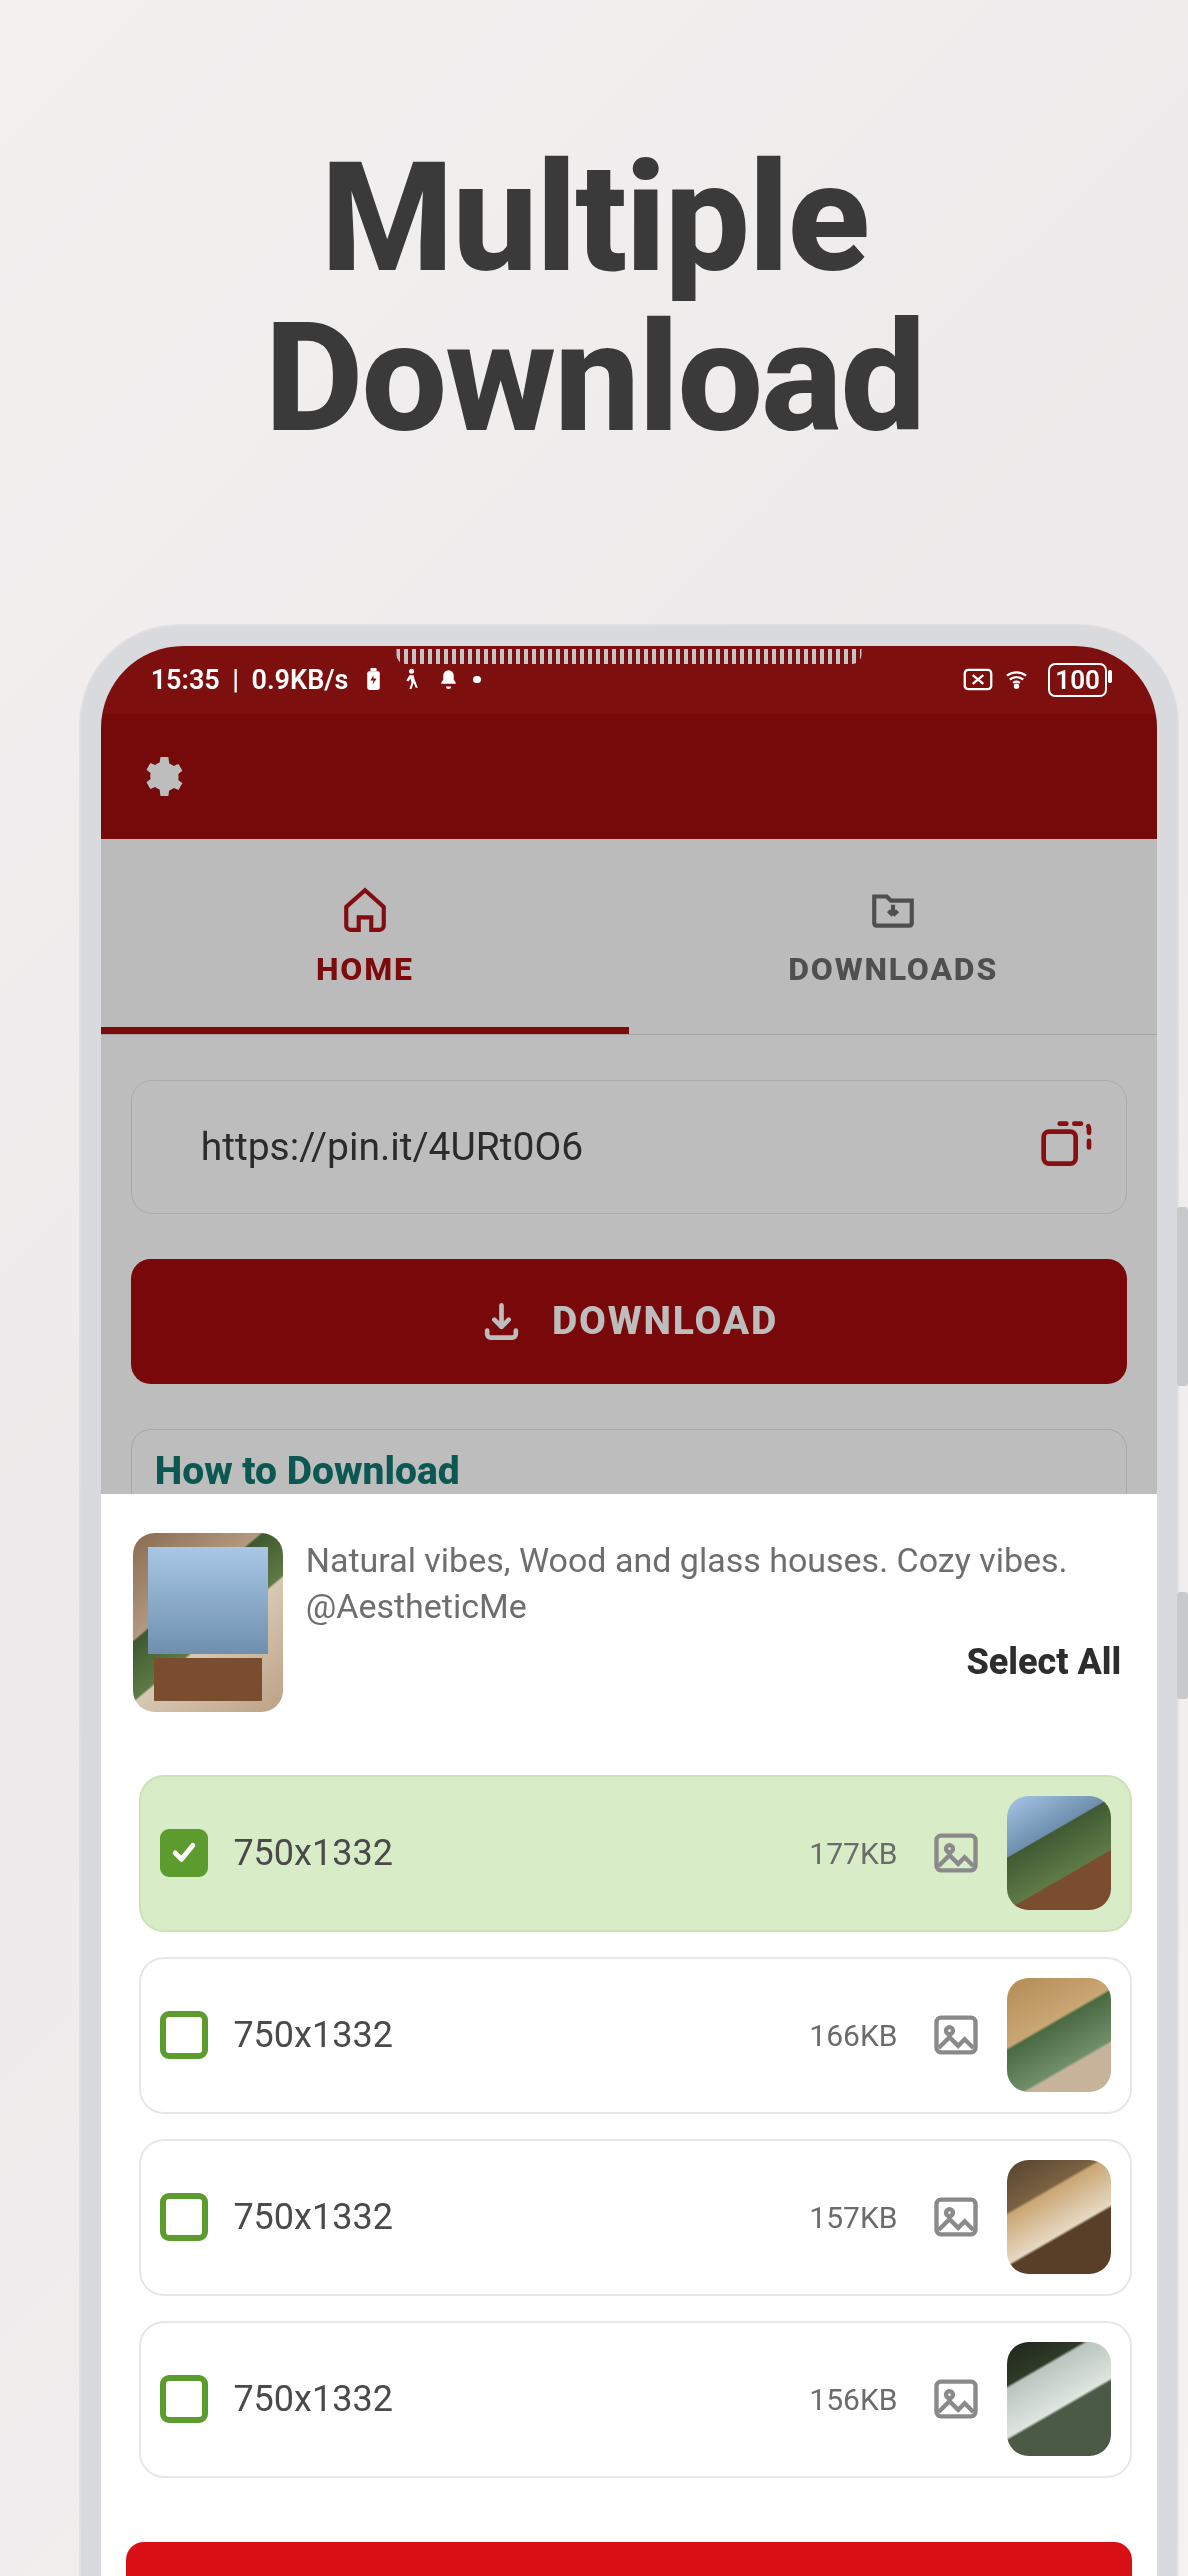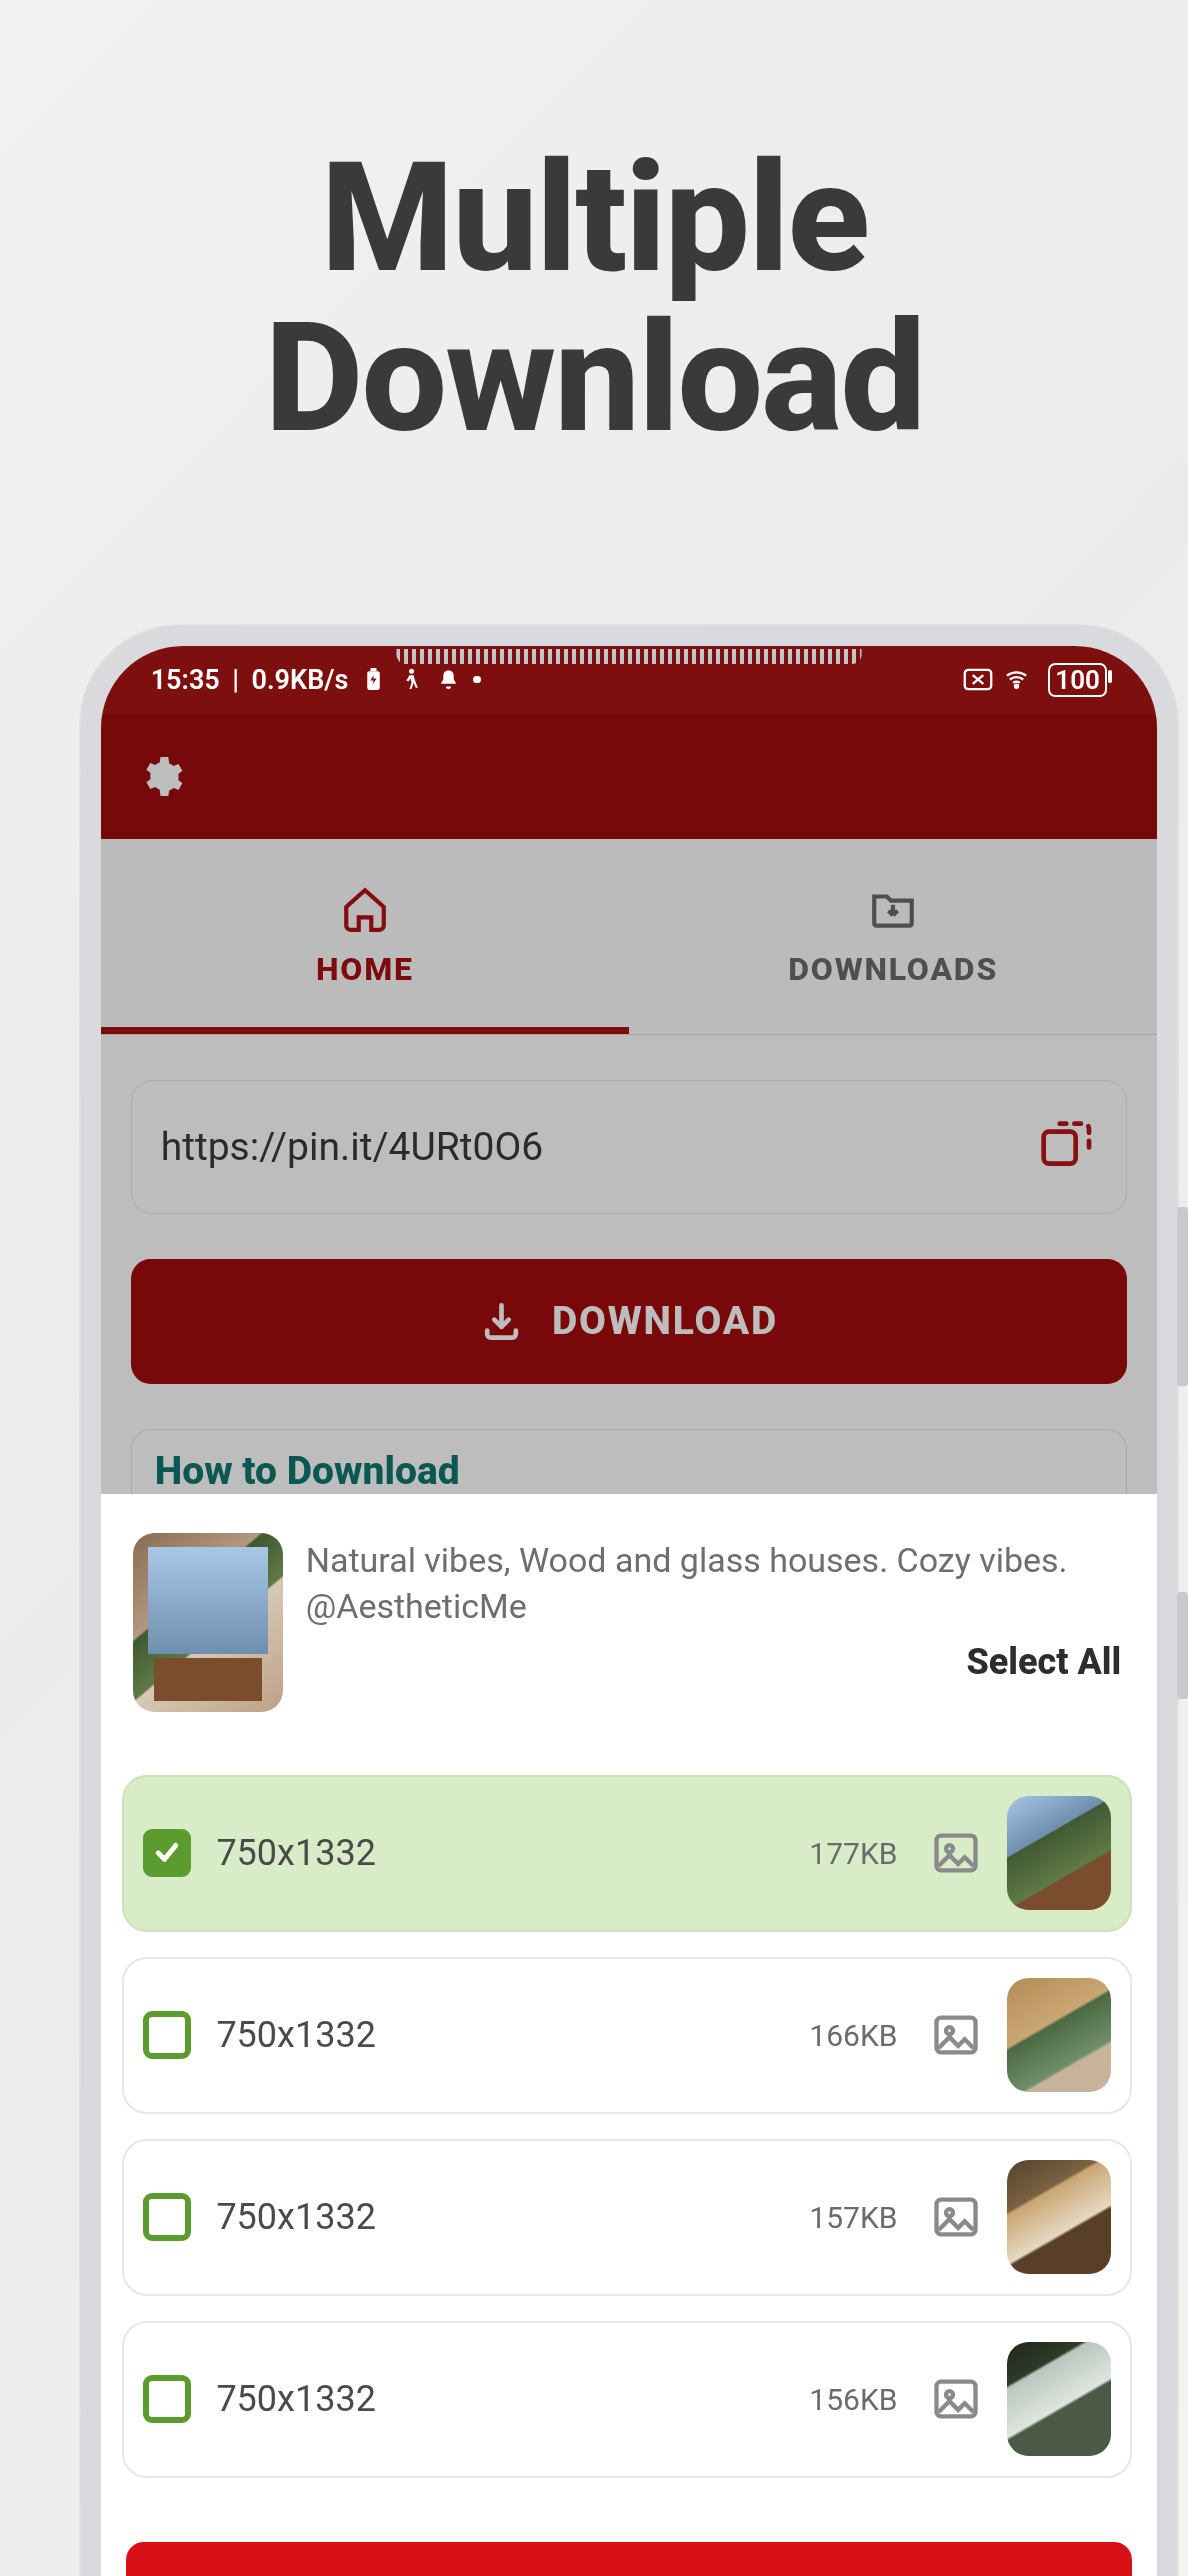--- a/index.html
+++ b/index.html
@@ -93,21 +93,21 @@
 .tab.inactive .ticon { stroke:#6b6b6b; }
 .tab-underline { position:absolute; left:0; bottom:0; width:50%; height:7.2px; background:#a90f13;}
 
 
 .url-card {
   margin: 45px 30px 0 30px;
   background:#fff; border:1.8px solid #e6e6e6; border-radius:21.5px;
   height:134px; display:flex; align-items:center; padding:0 29px;
   justify-content:space-between;
 }
-.url-text { font-size:39px; color:#3b3b3b; }
+.url-text { font-size:39px; color:#3b3b3b;margin-left:40px; }
 .paste-icon { width:64px; height:64px; }
 
 
 .dl-btn {
   margin: 45px 30px 0 30px;
   background:#a20b0e; color:#fff; border-radius:19.7px; height:125px;
   display:flex; align-items:center; justify-content:center; gap:29px;
   font-size:39px; font-weight:800; letter-spacing:1.8px;
 }
 .dl-btn svg { width:43px; height:43px; }
@@ -143,21 +143,21 @@
 .thumb-main-bg { position:relative; overflow:hidden; }
 .thumb-main-bg::before, .thumb-main-bg::after { content:""; position:absolute; }
 .thumb-main-bg::before { left:10%; top:8%; width:80%; height:60%; background:linear-gradient(180deg,#a8c7e7,#6f8fae);} 
 .thumb-main-bg::after { left:14%; top:70%; width:72%; height:24%; background:#7a4d2e;}
 .sheet-desc { flex:1; font-size:34px; color:#6e6e6e; line-height:1.35; padding-top:5.4px;}
 .select-all {
   position:absolute; right:36px; top: 147px;
   font-size:36px; font-weight:800; color:#2d2d2d;
 }
 
-.items { padding: 63px 25px 0 21px; display:flex; flex-direction:column; gap:25px; }
+.items { padding: 63px 25px 0 38px; display:flex; flex-direction:column; gap:25px; }
 .item {
   border:2.7px solid #e7e7e7; border-radius:25px; background:#fff;
   height: 157px; display:flex; align-items:center; padding: 0 19.7px 0 19.7px;
   gap: 25px;
 }
 .item.selected { background:#d8ecc7; border-color:#cbe3b6; }
 .chk {
   width:48px; height:48px; border:6.3px solid #5c9b2e; border-radius:9px; flex:none;
   display:flex; align-items:center; justify-content:center;
 }

